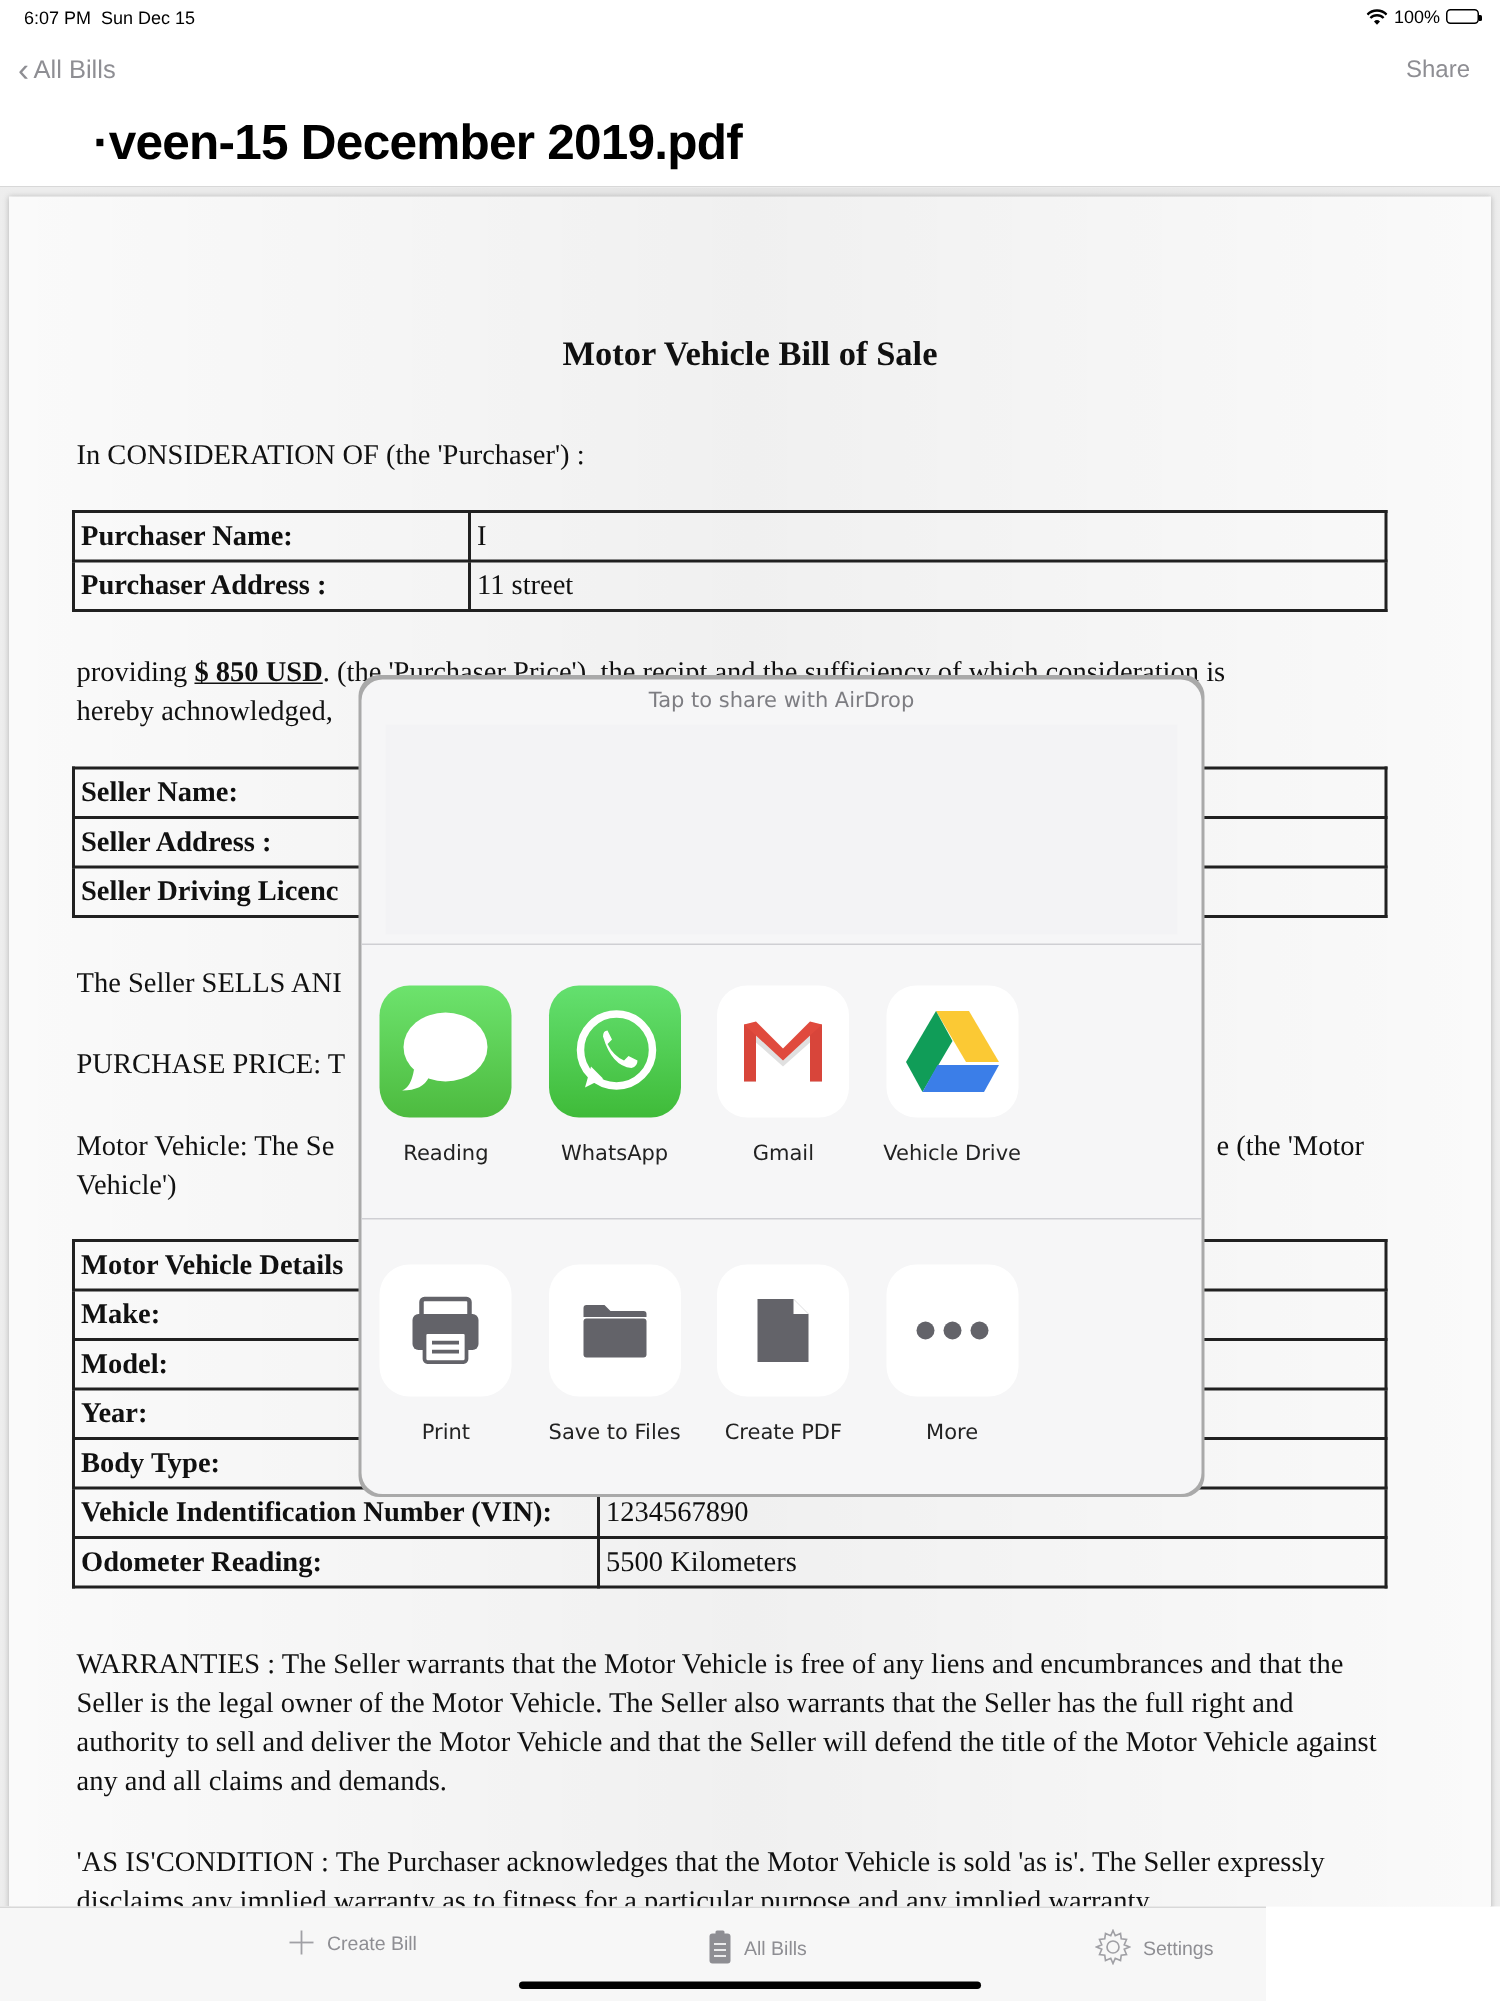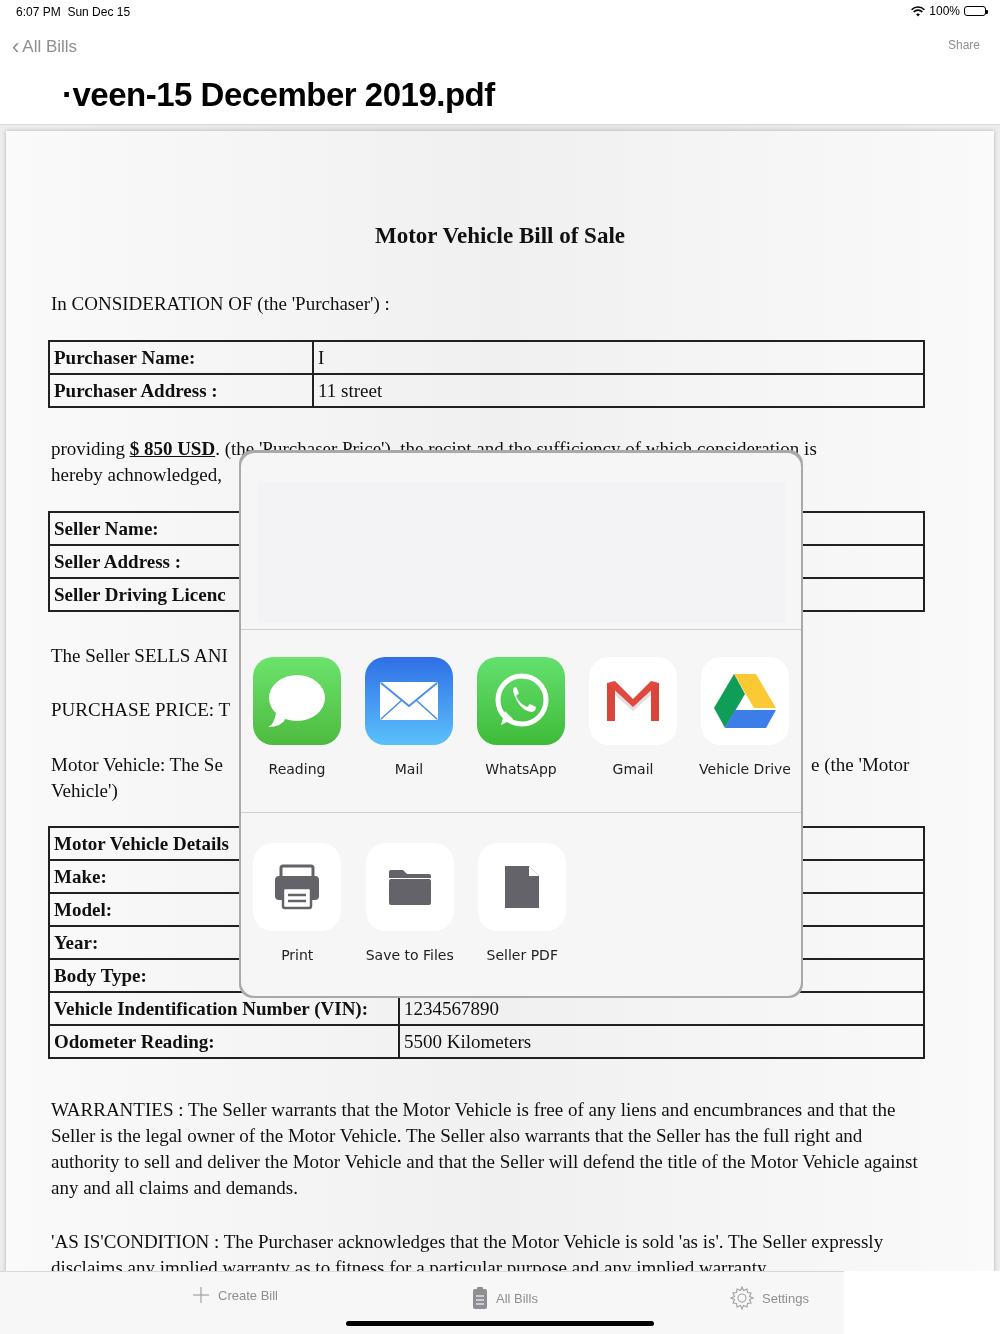--- a/index.html
+++ b/index.html
@@ -6,21 +6,21 @@
   body { width:1000px; height:1334px; position:relative; overflow:hidden; background:#ffffff; font-family:"Liberation Sans", sans-serif; }
   .statusbar { position:absolute; top:0; left:0; width:1000px; height:24px; font-size:12px; color:#000; }
   .statusbar .time { position:absolute; left:16px; top:5px; }
   .statusbar .right { position:absolute; right:14px; top:4px; display:flex; align-items:center; gap:4px; font-size:12px; }
   .battery { width:22px; height:10px; border:1px solid #000; border-radius:3px; position:relative; padding:1px; box-sizing:border-box; }
   .battery .fill { width:100%; height:100%; background:#000; border-radius:1px; }
   .battery:after { content:""; position:absolute; right:-3px; top:3px; width:2px; height:4px; background:#000; border-radius:0 1px 1px 0; }
   .navbar { position:absolute; top:24px; left:0; width:1000px; height:100px; border-bottom:1px solid #d8d8d8; background:#fff; }
   .back { position:absolute; left:12px; top:12px; display:flex; align-items:center; color:#8e8e93; font-size:17px; cursor:pointer; }
   .back .chev { font-size:22px; margin-right:3px; line-height:1; }
-  .share { position:absolute; right:20px; top:14px; color:#8e8e93; font-size:12px; cursor:pointer; }
+  .share { position:absolute; right:20px; top:14px; color:#8e8e93; font-size:16px; cursor:pointer; }
   .title { position:absolute; left:62px; top:52px; font-size:33px; font-weight:bold; color:#000; letter-spacing:-0.5px; white-space:nowrap; }
   .docwrap { position:absolute; top:125px; left:0; width:1000px; height:1146px; background:#f2f2f2; overflow:hidden; }
   .page { position:absolute; left:6px; top:6px; width:988px; height:1200px; background:#fff; box-shadow:0 0 4px rgba(0,0,0,0.25); font-family:"Liberation Serif", serif; color:#111; }
   .doc-title { position:absolute; top:92px; width:100%; text-align:center; font-weight:bold; font-size:23px; }
   .para { position:absolute; left:45px; width:880px; font-size:19px; line-height:26px; }
   table.t { position:absolute; left:42px; width:877px; border-collapse:collapse; font-size:19px; }
   table.t td { border:2px solid #222; height:31px; padding:0 4px; vertical-align:middle; }
   table.t td.lab { font-weight:bold; }
   .u { text-decoration:underline; font-weight:bold; }
   .overlay { position:absolute; inset:0; background:linear-gradient(to right, rgba(0,0,0,0.02), rgba(0,0,0,0.06), rgba(0,0,0,0.02)); pointer-events:none; }
@@ -137,42 +137,33 @@
       </table>
 
     <div class="para" style="top:966px;">WARRANTIES : The Seller warrants that the Motor Vehicle is free of any liens and encumbrances and that the Seller is the legal owner of the Motor Vehicle. The Seller also warrants that the Seller has the full right and authority to sell and deliver the Motor Vehicle and that the Seller will defend the title of the Motor Vehicle against any and all claims and demands.</div>
     <div class="para" style="top:1098px;">'AS IS'CONDITION : The Purchaser acknowledges that the Motor Vehicle is sold 'as is'. The Seller expressly disclaims any implied warranty as to fitness for a particular purpose and any implied warranty</div>
   </div>
   <div class="overlay"></div>
 </div>
 
 <div class="sheet-shadow"></div>
 <div class="sheet">
+  <div class="airdrop-label">Tap to share with AirDrop</div>
   <div class="airdrop-area"></div>
   <div class="divider" style="top:176px;"></div>
 
   <div class="row" style="top:204px;">
     <div class="item">
       <div class="icon" style="background:linear-gradient(#6de36d,#4dbb3f);">
         <svg width="66" height="60" viewBox="0 0 66 60">
             <ellipse cx="33" cy="27" rx="28" ry="23" fill="#fff"></ellipse>
             <path d="M12 42 Q10 54 4 56 Q18 56 22 47 Z" fill="#fff"></path>
           </svg>
       </div>
       <div class="lbl">Reading</div>
-    </div>
-    <div class="item">
-      <div class="icon" style="background:linear-gradient(#2f6fe6,#5ac1fb);">
-        <svg width="62" height="42" viewBox="0 0 62 42">
-            <rect x="2" y="2" width="58" height="38" fill="#fff" rx="2"></rect>
-            <path d="M3 3 L31 26 L59 3" stroke="#4a90ea" stroke-width="2" fill="none"></path>
-            <path d="M3 39 L24 20 M59 39 L38 20" stroke="#4a90ea" stroke-width="1.6"></path>
-          </svg>
-      </div>
-      <div class="lbl">Mail</div>
     </div>
     <div class="item">
       <div class="icon" style="background:linear-gradient(#64e06f,#3fbb39);">
         <svg width="60" height="60" viewBox="0 0 60 60">
             <circle cx="31" cy="29" r="24" stroke="#fff" stroke-width="5" fill="none"></circle>
             <path d="M10 54 L14 40 L22 48 Z" fill="#fff"></path>
             <path d="M22 20 Q22 16 25 16 L28 22 L25 25 Q29 33 36 36 L39 33 L45 36 Q45 40 41 41 Q28 40 22 20 Z" fill="#fff"></path>
           </svg>
       </div>
       <div class="lbl">WhatsApp</div>
@@ -226,21 +217,31 @@
       <div class="lbl">Save to Files</div>
     </div>
     <div class="item">
       <div class="icon" style="background:#fff; position:relative;">
         <svg width="38" height="46" viewBox="0 0 38 46">
             <path d="M2 2 L26 2 L36 12 L36 44 L2 44 Z" fill="#636369"></path>
             <path d="M26 2 L26 12 L36 12 Z" fill="#fff"></path>
           </svg>
         <span style="position:absolute; top:38px; left:0; width:88px; text-align:right; color:#fff; font-size:11px; font-weight:bold;">PDF</span>
       </div>
-      <div class="lbl">Seller PDF</div>
+      <div class="lbl">Create PDF</div>
+    </div>
+    <div class="item">
+      <div class="icon" style="background:#fff;">
+        <svg width="50" height="14" viewBox="0 0 50 14">
+            <circle cx="7" cy="7" r="6" fill="#636369"></circle>
+            <circle cx="25" cy="7" r="6" fill="#636369"></circle>
+            <circle cx="43" cy="7" r="6" fill="#636369"></circle>
+          </svg>
+      </div>
+      <div class="lbl">More</div>
     </div>
   </div>
 </div>
 
 <div class="tabbar">
   <div class="tab" style="left:192px;">
     <svg width="18" height="18" viewBox="0 0 18 18">
         <line x1="9" y1="1" x2="9" y2="17" stroke="#a0a0a5" stroke-width="1.2"></line>
         <line x1="1" y1="9" x2="17" y2="9" stroke="#a0a0a5" stroke-width="1.2"></line>
       </svg>

